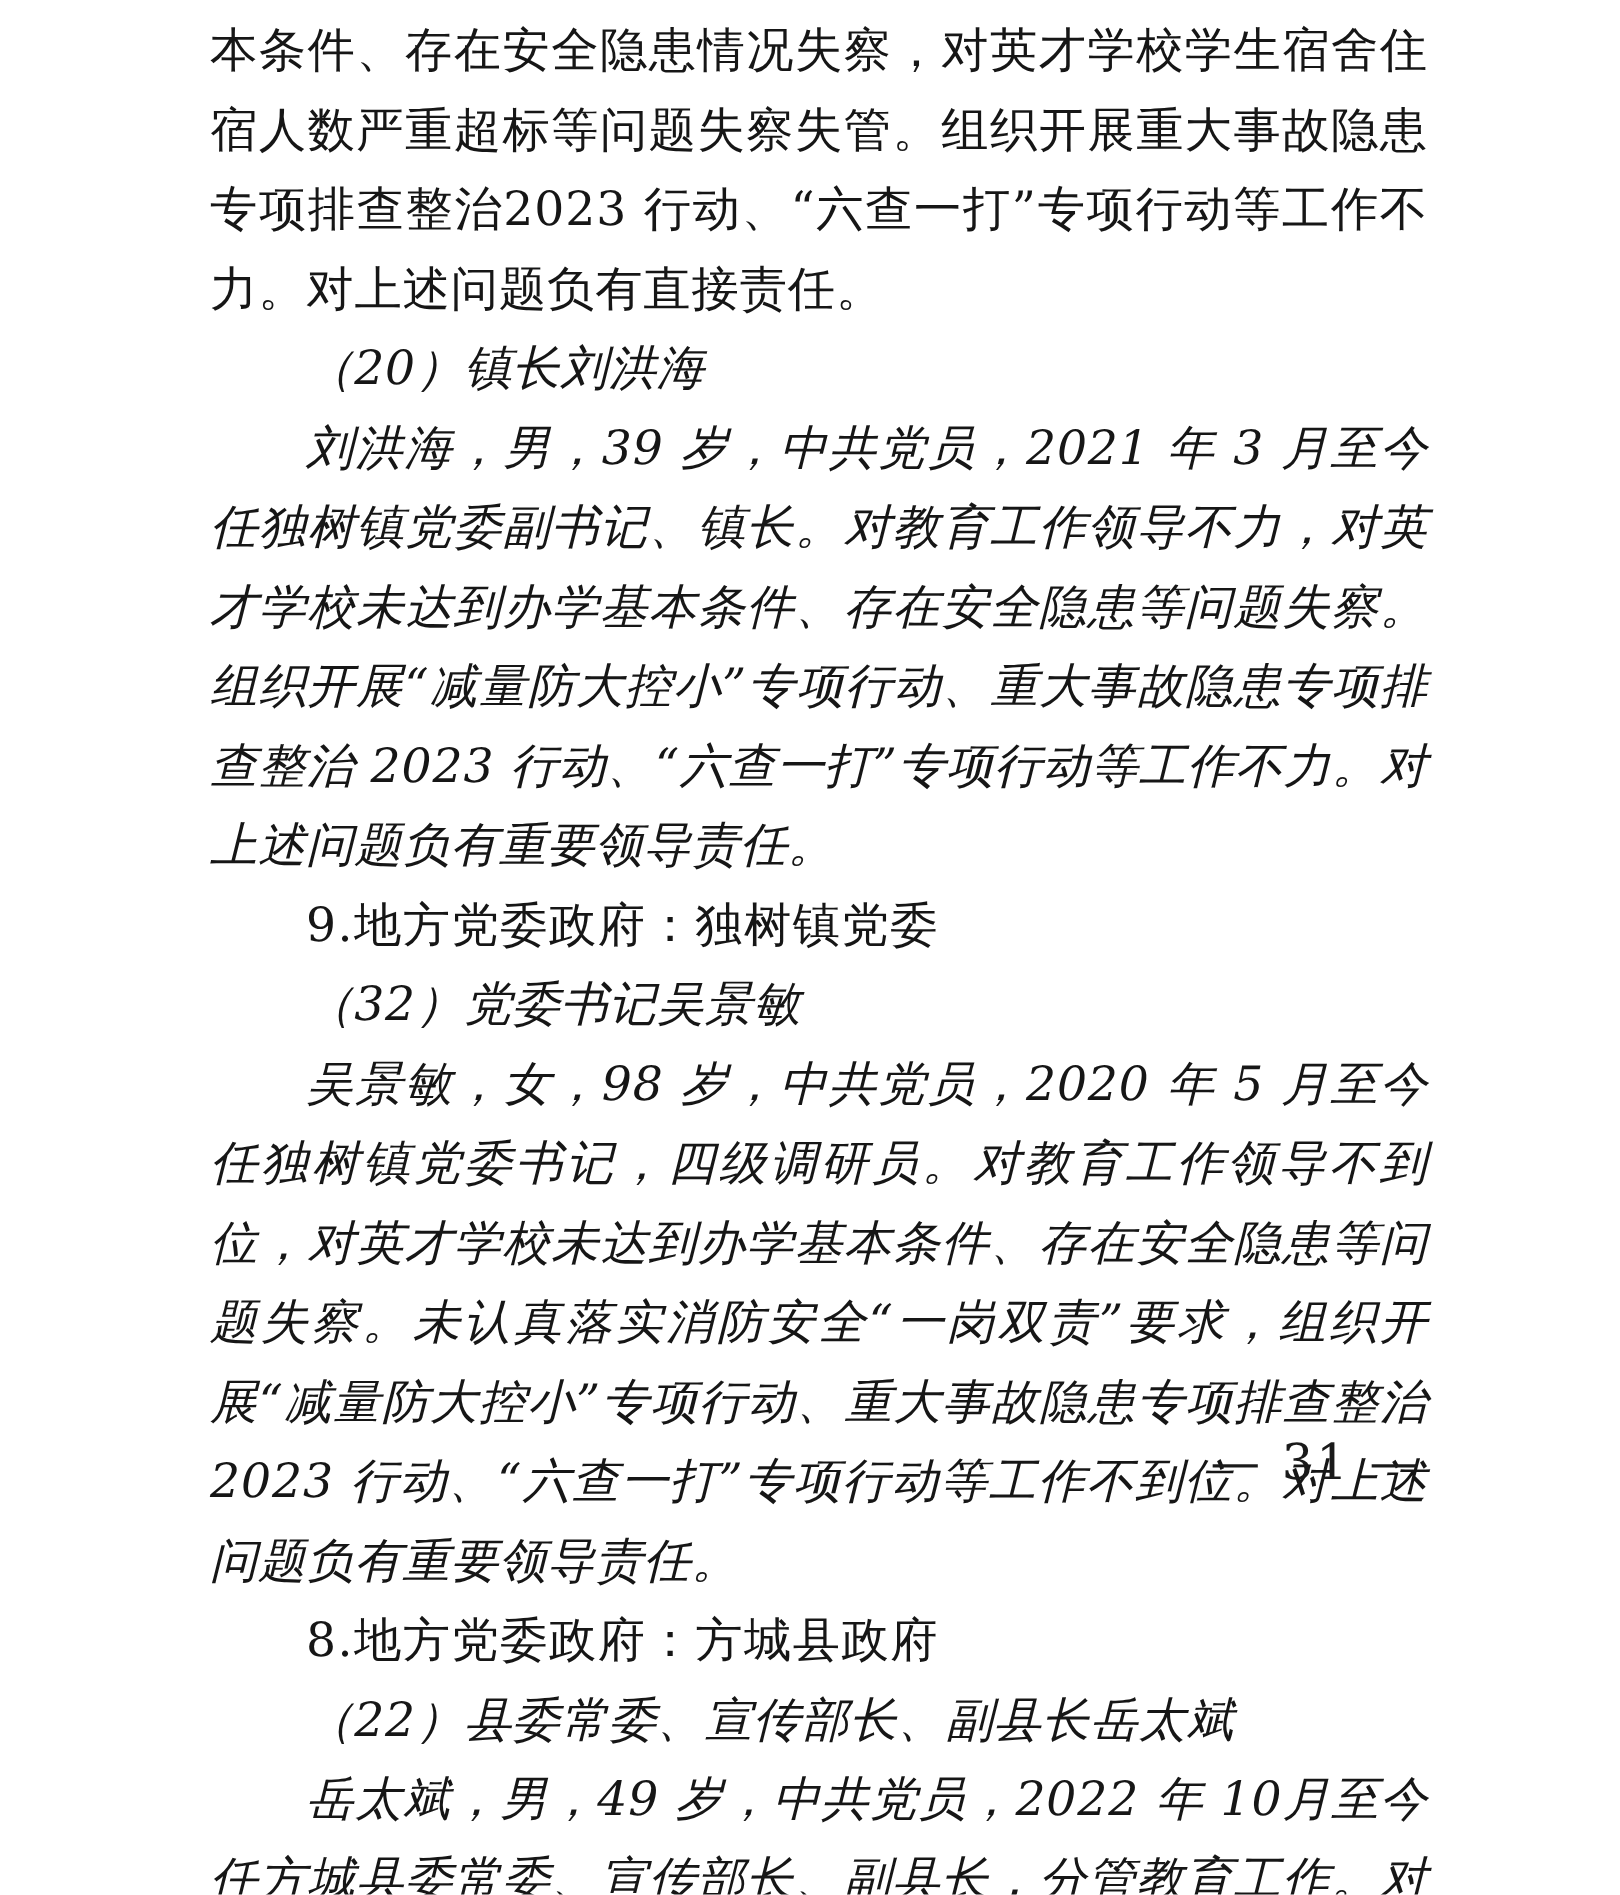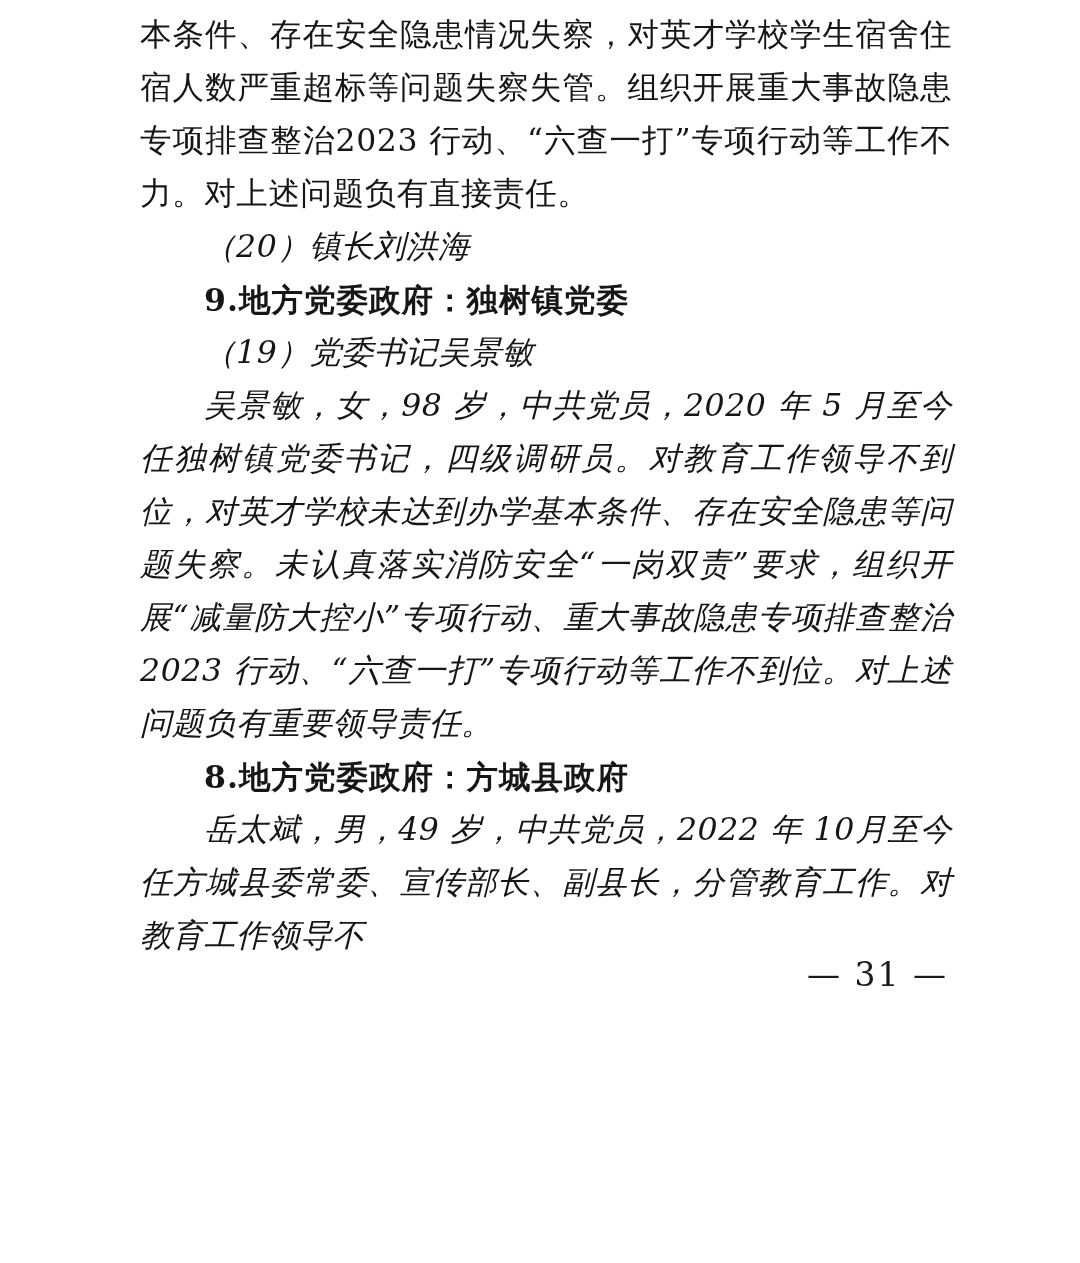--- a/index.html
+++ b/index.html
@@ -37,40 +37,42 @@
     padding: 0;
   }
   .para {
     text-indent: 64px;
     font-style: italic;
   }
   .cont {
     text-indent: 0;
   }
   .heading {
-    font-weight: bold;
+    font-weight: normal;
     text-indent: 64px;
     letter-spacing: 1px;
   }
   .footer {
     position: absolute;
     right: 132px;
     bottom: 22px;
     font-size: 33px;
     letter-spacing: 2px;
     color: #1a1a1a;
   }
 </style>
 </head>
 <body>
 
 <div class="page">
   <div class="doc-body">
     <p class="cont">本条件、存在安全隐患情况失察，对英才学校学生宿舍住宿人数严重超标等问题失察失管。组织开展重大事故隐患专项排查整治2023 行动、“六查一打”专项行动等工作不力。对上述问题负有直接责任。</p>
     <p class="para">（20）镇长刘洪海</p>
+    <p class="para">刘洪海，男，39 岁，中共党员，2021 年 3 月至今任独树镇党委副书记、镇长。对教育工作领导不力，对英才学校未达到办学基本条件、存在安全隐患等问题失察。组织开展“减量防大控小”专项行动、重大事故隐患专项排查整治 2023 行动、“六查一打”专项行动等工作不力。对上述问题负有重要领导责任。</p>
     <p class="heading">9.地方党委政府：独树镇党委</p>
-    <p class="para">（19）党委书记吴景敏</p>
+    <p class="para">（32）党委书记吴景敏</p>
     <p class="para">吴景敏，女，98 岁，中共党员，2020 年 5 月至今任独树镇党委书记，四级调研员。对教育工作领导不到位，对英才学校未达到办学基本条件、存在安全隐患等问题失察。未认真落实消防安全“一岗双责”要求，组织开展“减量防大控小”专项行动、重大事故隐患专项排查整治 2023 行动、“六查一打”专项行动等工作不到位。对上述问题负有重要领导责任。</p>
     <p class="heading">8.地方党委政府：方城县政府</p>
+    <p class="para">（22）县委常委、宣传部长、副县长岳太斌</p>
     <p class="para">岳太斌，男，49 岁，中共党员，2022 年 10月至今任方城县委常委、宣传部长、副县长，分管教育工作。对教育工作领导不</p>
   </div>
   <div class="footer">— 31 —</div>
 </div>
 
 </body></html>

